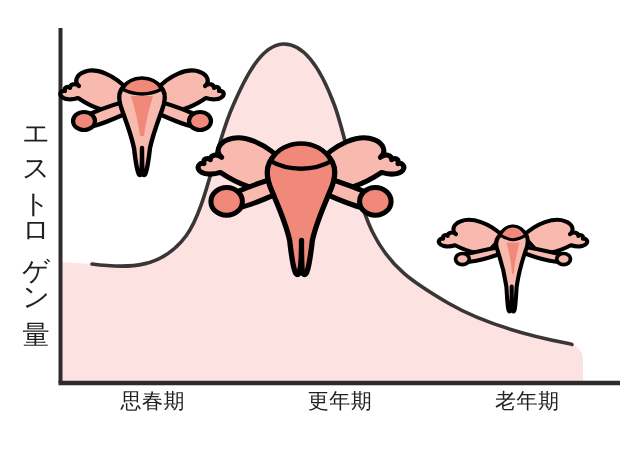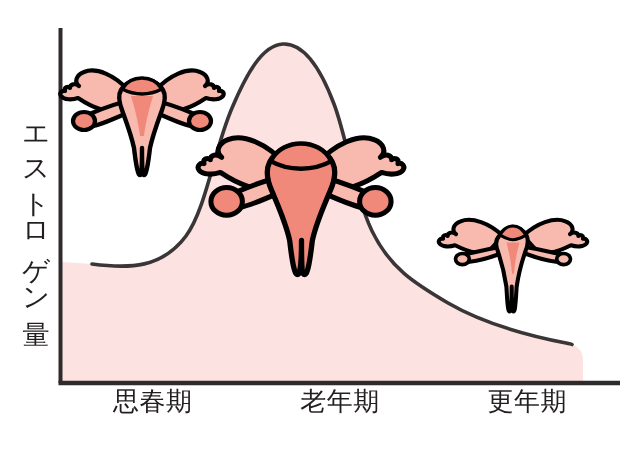--- a/index.html
+++ b/index.html
@@ -48,21 +48,21 @@
     position: absolute;
     left: 59px;
     top: 388px;
     width: 562px;
     height: 32px;
     display: flex;
   }
   .x-label {
     flex: 1 1 0;
     text-align: center;
-    font-size: 26px;
+    font-size: 21px;
     line-height: 26px;
     color: #231f20;
     letter-spacing: 0.5px;
     font-family: "DejaVu Sans", "Liberation Sans", sans-serif;
     white-space: nowrap;
   }
 </style>
 </head>
 <body>
 
@@ -272,17 +272,17 @@
                C -5 -9, -9 -11, -14 -14 Z"></path>
       <path fill="#f1897a" stroke="none" d="M -7 -6 C -5 2, -2 14, -1 28 L 1 28 C 2 14, 5 2, 7 -6 Z"></path>
     </g>
 
   </svg>
 
   <div class="axis-label-y">エストロゲン量</div>
 
   <div class="x-labels">
     <div class="x-label">思春期</div>
+    <div class="x-label">更年期</div>
     <div class="x-label">老年期</div>
-    <div class="x-label">更年期</div>
   </div>
 
 </div>
 
 </body></html>

